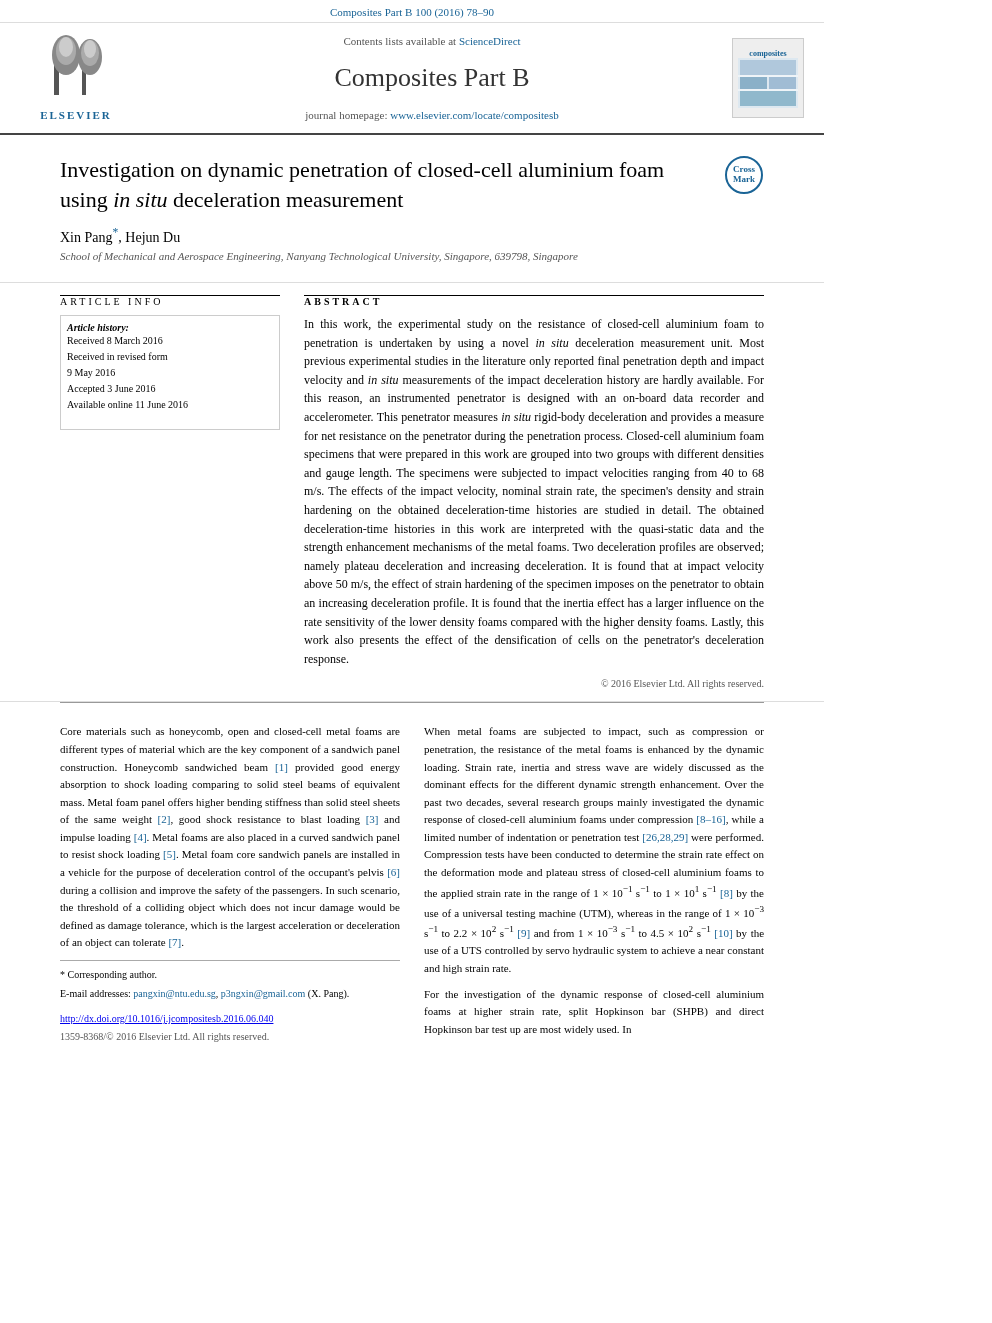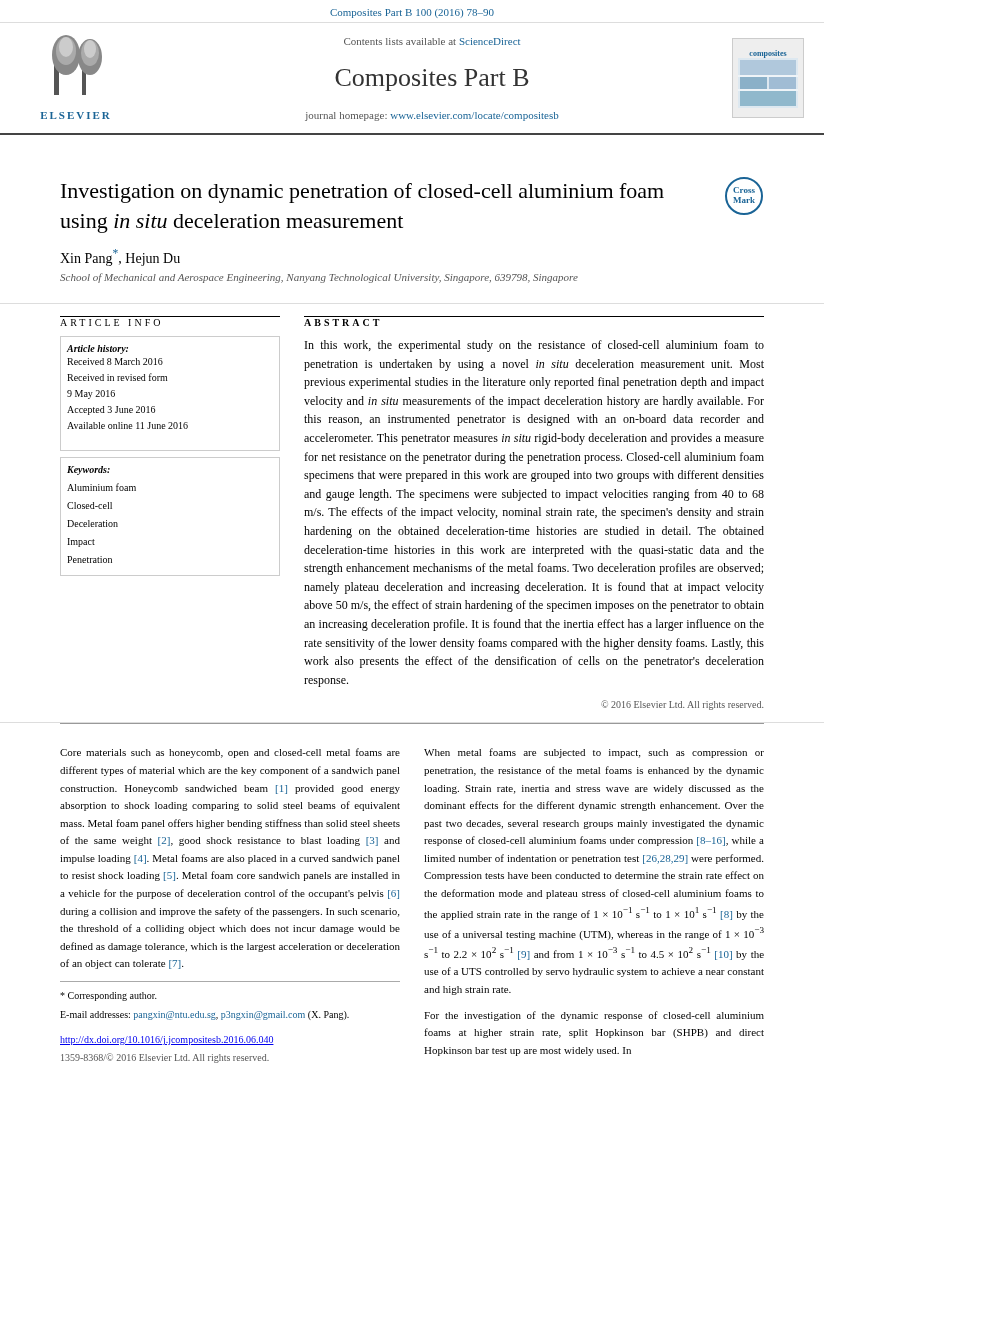--- a/index.html
+++ b/index.html
@@ -108,21 +108,21 @@
       flex-direction: column;
     }
     .composites-thumb-title {
       font-size: 8px;
       font-weight: bold;
       color: #1a6496;
       text-align: center;
     }
     
     .article-title-section {
-      padding: 41px 60px 16px;
+      padding: 20px 60px 16px;
       border-bottom: 1px solid #ddd;
     }
     .article-title {
       font-size: 22px;
       font-weight: normal;
       color: #000;
       line-height: 1.35;
       margin-bottom: 12px;
       display: flex;
       align-items: flex-start;
@@ -361,30 +361,20 @@
           <div class="info-label">Article history:</div>
           <div class="info-dates">
             <div>Received 8 March 2016</div>
             <div>Received in revised form</div>
             <div>9 May 2016</div>
             <div>Accepted 3 June 2016</div>
             <div>Available online 11 June 2016</div>
           </div>
         </div>
       </div>
-      <div class="info-box-border keywords-section">
-        <h4>Keywords:</h4>
-        <div class="keywords-list">
-          <div>Aluminium foam</div>
-          <div>Closed-cell</div>
-          <div>Deceleration</div>
-          <div>Impact</div>
-          <div>Penetration</div>
-        </div>
-      </div>
     </div>
     <div class="abstract-col">
       <h3>Abstract</h3>
       <div class="abstract-text">
         In this work, the experimental study on the resistance of closed-cell aluminium foam to penetration is undertaken by using a novel <em>in situ</em> deceleration measurement unit. Most previous experimental studies in the literature only reported final penetration depth and impact velocity and <em>in situ</em> measurements of the impact deceleration history are hardly available. For this reason, an instrumented penetrator is designed with an on-board data recorder and accelerometer. This penetrator measures <em>in situ</em> rigid-body deceleration and provides a measure for net resistance on the penetrator during the penetration process. Closed-cell aluminium foam specimens that were prepared in this work are grouped into two groups with different densities and gauge length. The specimens were subjected to impact velocities ranging from 40 to 68 m/s. The effects of the impact velocity, nominal strain rate, the specimen's density and strain hardening on the obtained deceleration-time histories are studied in detail. The obtained deceleration-time histories in this work are interpreted with the quasi-static data and the strength enhancement mechanisms of the metal foams. Two deceleration profiles are observed; namely plateau deceleration and increasing deceleration. It is found that at impact velocity above 50 m/s, the effect of strain hardening of the specimen imposes on the penetrator to obtain an increasing deceleration profile. It is found that the inertia effect has a larger influence on the rate sensitivity of the lower density foams compared with the higher density foams. Lastly, this work also presents the effect of the densification of cells on the penetrator's deceleration response.
       </div>
       <div class="copyright">© 2016 Elsevier Ltd. All rights reserved.</div>
     </div>
   </div>
 

